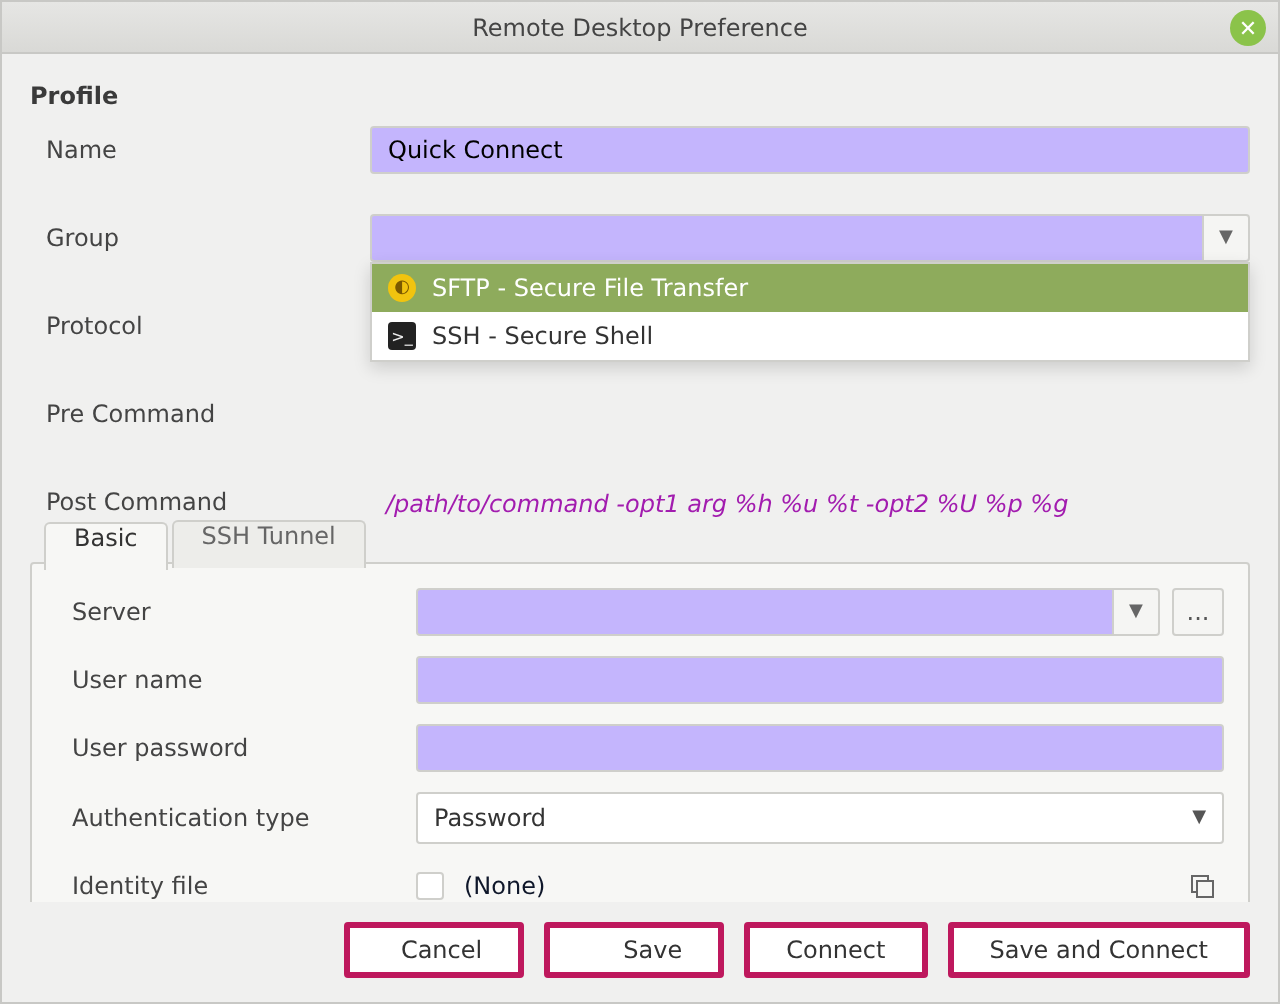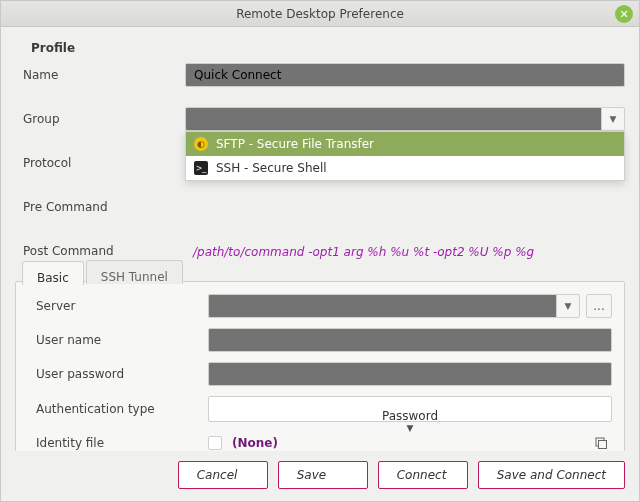--- a/index.html
+++ b/index.html
@@ -34,33 +34,33 @@
     color: #fff; font-size: 11px; line-height: 1;
     cursor: pointer;
   }
   .content {
     flex: 1; padding: 10px 14px 8px 14px;
     display: flex; flex-direction: column;
     overflow: hidden;
   }
   .section-head {
     font-weight: bold; color: #3a3a3a;
-    margin: 4px 0 8px 16px;
+    margin: 4px 0 8px 0;
   }
   .form-grid {
     display: grid;
     grid-template-columns: 150px 1fr;
     column-gap: 10px; row-gap: 6px;
     align-items: center;
     gap: 20px;
   }
   .form-grid .lbl { color: #444; padding-left: 8px; }
   .text-input {
     width: 100%; height: 24px;
-    border: 1px solid #cfcfcb; background: #737373;
+    border: 1px solid #cfcfcb; background: #c4b5fd;
     padding: 0 8px; border-radius: 2px;
     font: inherit;
   }
   .placeholder {
     color: #a21caf; 
   }
   .combo {
     display: flex; width: 100%;
   }
   .combo .text-input { flex: 1; border-right: none; border-top-right-radius: 0; border-bottom-right-radius: 0;}
@@ -111,63 +111,63 @@
     flex: 1;
   }
   .tabs {
     position: absolute; top: -22px; left: 6px;
     display: flex;
   }
   .tab {
     height: 24px; padding: 0 14px;
     border: 1px solid #cfcfcb; border-bottom: none;
     background: #ededea; color: #666;
-    display: flex; align-items: flex-end;
+    display: flex; align-items: flex-start;
     margin-right: 2px;
     border-top-left-radius: 3px; border-top-right-radius: 3px;
     cursor: pointer;
   }
   .tab.active { background: #f7f7f5; color:#333; position:relative; top:1px; }
   .row-controls { display:flex; gap:6px; }
   .small-btn {
     height:24px; min-width:26px; padding:0 6px;
     border:1px solid #cfcfcb; background:#f5f5f3;
     display:flex; align-items:center; justify-content:center;
     color:#555; cursor:pointer; border-radius:2px;
   }
   .select {
     width:100%; height:24px;
     border:1px solid #cfcfcb; background:#fff;
     display:flex; align-items:center; justify-content:space-between;
-    padding:12px 8px; border-radius:2px; cursor:pointer;flex-direction:column;
+    padding:12px 8px; border-radius:2px; cursor:pointer;
   }
   .select .caret { color:#555; font-size:9px; }
   .identity-row {
     display:flex; align-items:center; gap:10px; width:100%;
   }
   .chk {
     width:14px; height:14px; border:1px solid #cfcfcb; background:#fff; border-radius:2px;
     cursor:pointer;
   }
-  .identity-val { color:#701a75; flex:1;font-weight:bold; }
+  .identity-val { color:#0f172a; flex:1; }
   .copy-btn {
     width:22px; height:22px; display:flex; align-items:center; justify-content:center;
     cursor:pointer; color:#555;
   }
   
   .btnbar {
     display:flex; gap:10px; justify-content:flex-end;
     padding: 10px 14px 12px 14px;
     border-top: none;
   }
   .btn {
     height:28px; padding: 0 18px;
-    border:1px solid #be185d; background:#fff;
-    color:#333; display:flex; align-items:center; justify-content:flex-start;
-    border-radius:2px; cursor:pointer; min-width: 90px; font-style: italic;
+    border:3px solid #be185d; background:#fff;
+    color:#333; display:flex; align-items:center; justify-content:flex-end;
+    border-radius:2px; cursor:pointer; min-width: 90px;
   } 
 </style>
 </head>
 <body>
 
 <div class="window">
   <div class="titlebar">
     <span class="title">Remote Desktop Preference</span>
     <div class="close-btn">✕</div>
   </div>

